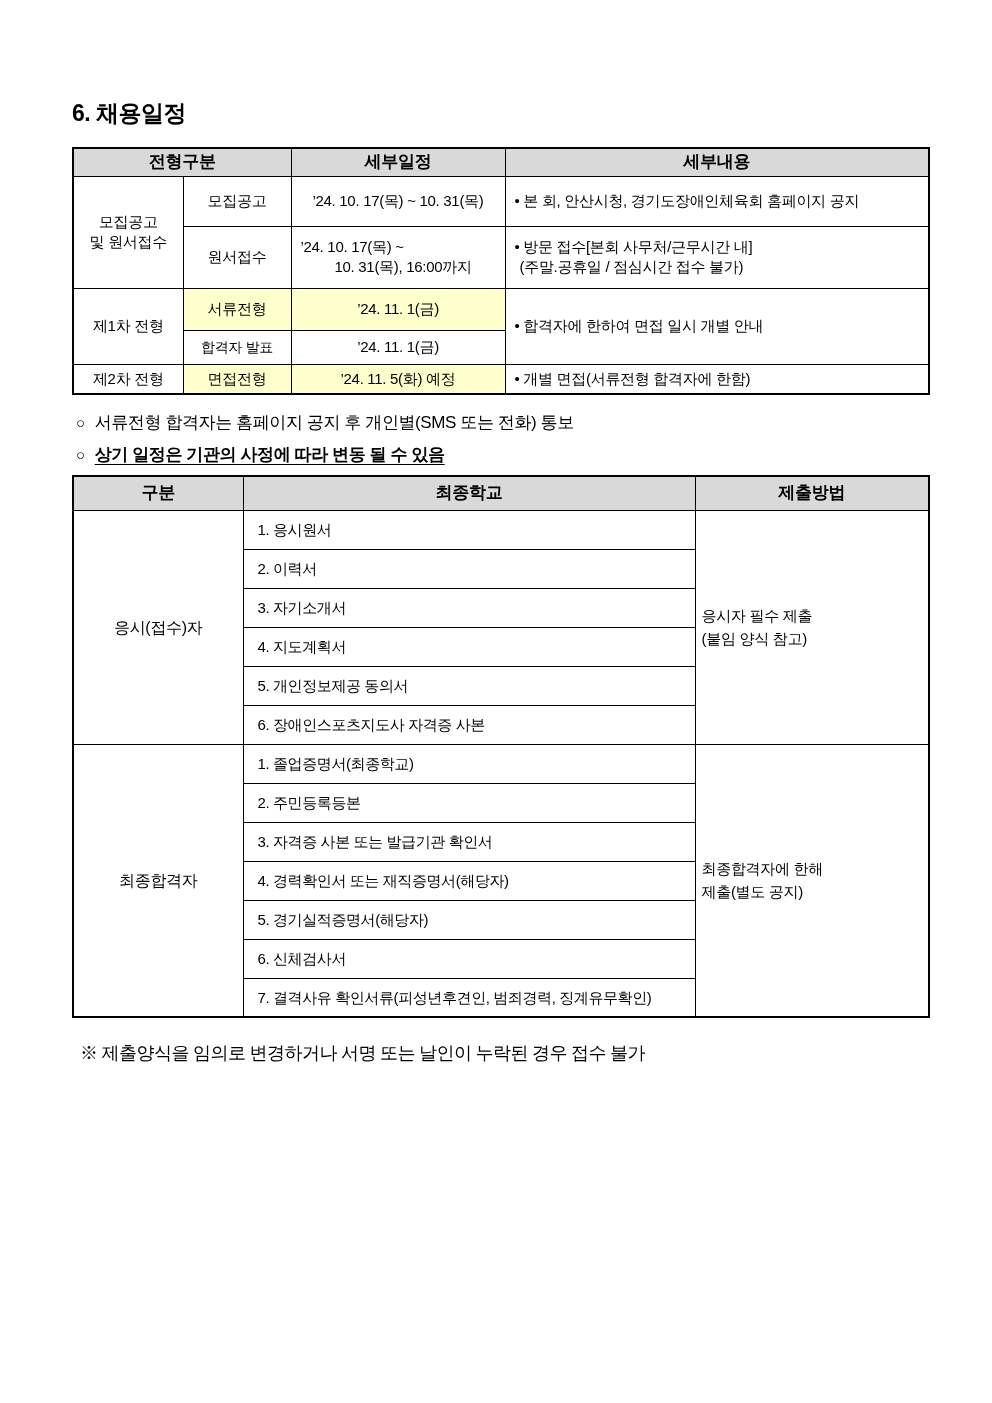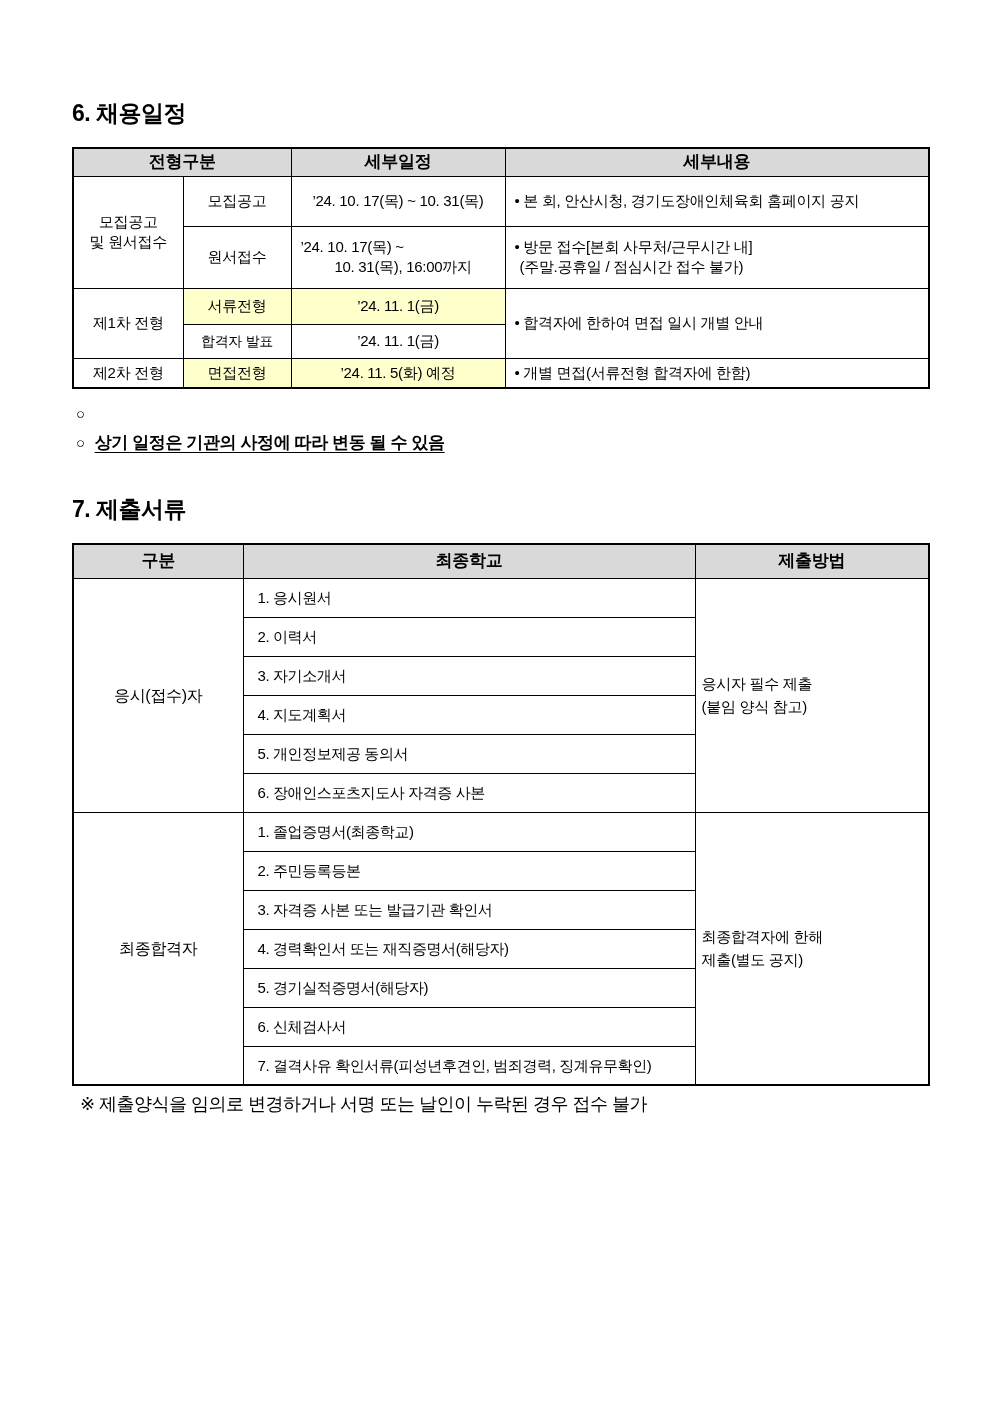--- a/index.html
+++ b/index.html
@@ -54,21 +54,21 @@
   .preline{white-space:pre-line;}
   .hl{background:var(--highlight-bg);}
   .small{font-size:14px;}
   .block{display:block;}
   .indent-lg{padding-left:34px;}
   .indent-sm{padding-left:5px;}
   
   .sched-head th{height:22px;}
   .r1 td{height:50px;}
   .r2 td{height:62px;}
-  .r3 td{height:36px;margin-top:40px;}
+  .r3 td{height:42px;margin-top:40px;}
   .r4 td{height:34px;}
   .r5 td{height:30px;}
   
   .notes{margin-top:16px;margin-left:4px;}
   .note-line{
     font-size:17px;
     letter-spacing:-0.4px;
     margin-bottom:9px;
     display:flex;
     align-items:baseline;
@@ -85,24 +85,25 @@
   }
   .section-gap{margin-top:40px;}
   
   .docs-head th{height:34px;}
   .doc-row td{height:39px;}
   .doc-item{padding-left:14px;letter-spacing:-0.4px;}
   .method-cell{font-size:15px;letter-spacing:-0.3px;}
   .method-cell .block{margin:3px 0;}
   .category-cell{font-size:16px;}
   .footnote{
-    margin-top:6px;
+    margin-top:23px;
     margin-left:8px;
     font-size:18px;
     letter-spacing:-0.5px;
+    font-family:Liberation Serif, serif;
   }
 </style>
 </head>
 <body>
 
 <div class="page">
 
   <h2 class="section-title">6. 채용일정</h2>
 
   <table>
@@ -153,28 +154,28 @@
         <td class="center hl">면접전형</td>
         <td class="center hl">’24. 11. 5(화) 예정</td>
         <td class="left">• 개별 면접(서류전형 합격자에 한함)</td>
       </tr>
     </tbody>
   </table>
 
   <div class="notes">
     <div class="note-line">
       <span class="note-marker">○</span>
+      <span class="note-text">서류전형 합격자는 홈페이지 공지 후 개인별(SMS 또는 전화) 통보</span>
     </div>
     <div class="note-line emphasized">
       <span class="note-marker">○</span>
       <span class="note-text">상기 일정은 기관의 사정에 따라 변동 될 수 있음</span>
     </div>
   </div>
 
-  <h2 class="section-title section-gap">7. 제출서류</h2>
 
   <table>
     <colgroup>
       <col style="width:170px">
         <col style="width:452px">
         <col style="width:234px">
     </colgroup>
     <thead>
       <tr class="docs-head">
         <th>구분</th>

